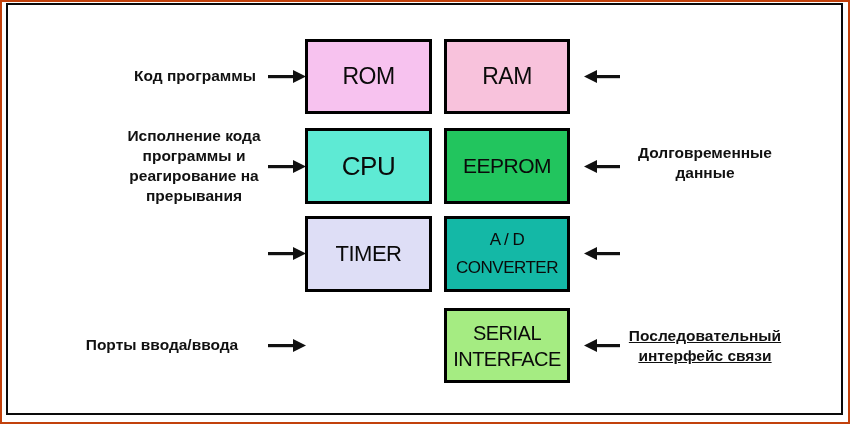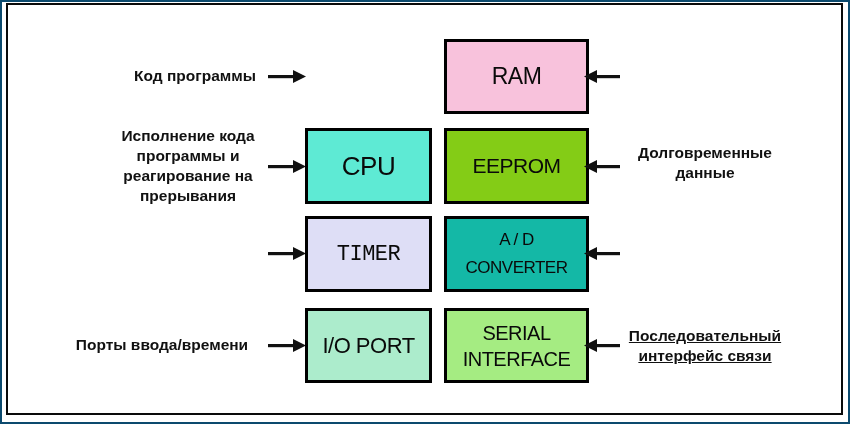--- a/index.html
+++ b/index.html
@@ -6,21 +6,21 @@
     margin: 0;
     padding: 0;
     background: #ffffff;
     font-family: "Liberation Sans", sans-serif;
   }
   .canvas {
     position: relative;
     width: 850px;
     height: 424px;
     background: #ffffff;
-    border: 2px solid #0c4a6e;
+    border: 2px solid #c2410c;
     box-sizing: border-box;
     overflow: hidden;
   }
   .frame {
     position: absolute;
     left: 4px;
     top: 1px;
     right: 5px;
     bottom: 7px;
     border: 2px solid #0a0a0a;
@@ -32,30 +32,30 @@
     border: 3px solid #000000;
     display: flex;
     align-items: center;
     justify-content: center;
     text-align: center;
     color: #0a0a0a;
     letter-spacing: -0.5px;
     white-space: pre-line;
   }
   .col1 { left: 303px; width: 127px; }
-  .col2 { left: 442px; width: 145px; }
+  .col2 { left: 442px; width: 126px; }
   .r1 { top: 37px;  height: 75px; }
   .r2 { top: 126px; height: 76px; }
   .r3 { top: 214px; height: 76px; }
   .r4 { top: 306px; height: 75px; }
   .fs-rom    { font-size: 23px; }
   .fs-ram    { font-size: 23px; }
   .fs-cpu    { font-size: 26px; }
   .fs-eeprom { font-size: 21px; }
-  .fs-timer  { font-size: 22px; font-family: Liberation Mono, monospace; }
+  .fs-timer  { font-size: 22px; }
   .fs-adc    { font-size: 17px; line-height: 28px; }
   .fs-io     { font-size: 22px; }
   .fs-serial { font-size: 20px; line-height: 26px; }
   .lbl {
     position: absolute;
     font-weight: bold;
     font-size: 15.5px;
     line-height: 20px;
     color: #111111;
     text-align: center;
@@ -70,61 +70,61 @@
 <body>
 
 <div class="canvas">
   <div class="frame"></div>
 
   <div class="lbl" style="left:98px; top:64px; width:190px;">Код программы</div>
   <svg class="arrow" style="left:266px; top:66px;" width="38" height="17" viewBox="0 0 38 17">
     <rect x="0" y="7" width="27" height="3.2" fill="#111111"></rect>
     <polygon points="25,2 38,8.5 25,15" fill="#111111"></polygon>
   </svg>
+  <div class="block col1 r1 fs-rom" style="background: rgb(247, 194, 239);">ROM</div>
   <div class="block col2 r1 fs-ram" style="background: rgb(248, 194, 220);">RAM</div>
   <svg class="arrow" style="left:582px; top:66px;" width="36" height="17" viewBox="0 0 36 17">
     <rect x="11" y="7" width="25" height="3.2" fill="#111111"></rect>
     <polygon points="13,2 0,8.5 13,15" fill="#111111"></polygon>
   </svg>
 
-  <div class="lbl" style="left:91px; top:124px; width:190px;">Исполнение кода
+  <div class="lbl" style="left:97px; top:124px; width:190px;">Исполнение кода
 программы и
 реагирование на
 прерывания</div>
   <svg class="arrow" style="left:266px; top:156px;" width="38" height="17" viewBox="0 0 38 17">
     <rect x="0" y="7" width="27" height="3.2" fill="#111111"></rect>
     <polygon points="25,2 38,8.5 25,15" fill="#111111"></polygon>
   </svg>
   <div class="block col1 r2 fs-cpu" style="background: #5eead4;">CPU</div>
-  <div class="block col2 r2 fs-eeprom" style="background: #84cc16;">EEPROM</div>
+  <div class="block col2 r2 fs-eeprom" style="background: #22c55e;">EEPROM</div>
   <svg class="arrow" style="left:582px; top:156px;" width="36" height="17" viewBox="0 0 36 17">
     <rect x="11" y="7" width="25" height="3.2" fill="#111111"></rect>
     <polygon points="13,2 0,8.5 13,15" fill="#111111"></polygon>
   </svg>
   <div class="lbl" style="left:600px; top:141px; width:206px;">Долговременные
 данные</div>
 
   <svg class="arrow" style="left:266px; top:243px;" width="38" height="17" viewBox="0 0 38 17">
     <rect x="0" y="7" width="27" height="3.2" fill="#111111"></rect>
     <polygon points="25,2 38,8.5 25,15" fill="#111111"></polygon>
   </svg>
   <div class="block col1 r3 fs-timer" style="background: rgb(222, 222, 246);">TIMER</div>
   <div class="block col2 r3 fs-adc" style="background: #14b8a6;">A / D
 CONVERTER</div>
   <svg class="arrow" style="left:582px; top:243px;" width="36" height="17" viewBox="0 0 36 17">
     <rect x="11" y="7" width="25" height="3.2" fill="#111111"></rect>
     <polygon points="13,2 0,8.5 13,15" fill="#111111"></polygon>
   </svg>
 
-  <div class="lbl" style="left:65px; top:333px; width:190px;">Порты ввода/времени</div>
+  <div class="lbl" style="left:65px; top:333px; width:190px;">Порты ввода/ввода</div>
   <svg class="arrow" style="left:266px; top:335px;" width="38" height="17" viewBox="0 0 38 17">
     <rect x="0" y="7" width="27" height="3.2" fill="#111111"></rect>
     <polygon points="25,2 38,8.5 25,15" fill="#111111"></polygon>
   </svg>
-  <div class="block col1 r4 fs-io" style="background: rgb(172, 236, 204);">I/O PORT</div>
   <div class="block col2 r4 fs-serial" style="background: rgb(165, 236, 130);">SERIAL
 INTERFACE</div>
   <svg class="arrow" style="left:582px; top:335px;" width="36" height="17" viewBox="0 0 36 17">
     <rect x="11" y="7" width="25" height="3.2" fill="#111111"></rect>
     <polygon points="13,2 0,8.5 13,15" fill="#111111"></polygon>
   </svg>
   <div class="lbl" style="left:600px; top:324px; width:206px;text-decoration:underline;">Последовательный
 интерфейс связи</div>
 </div>
 

